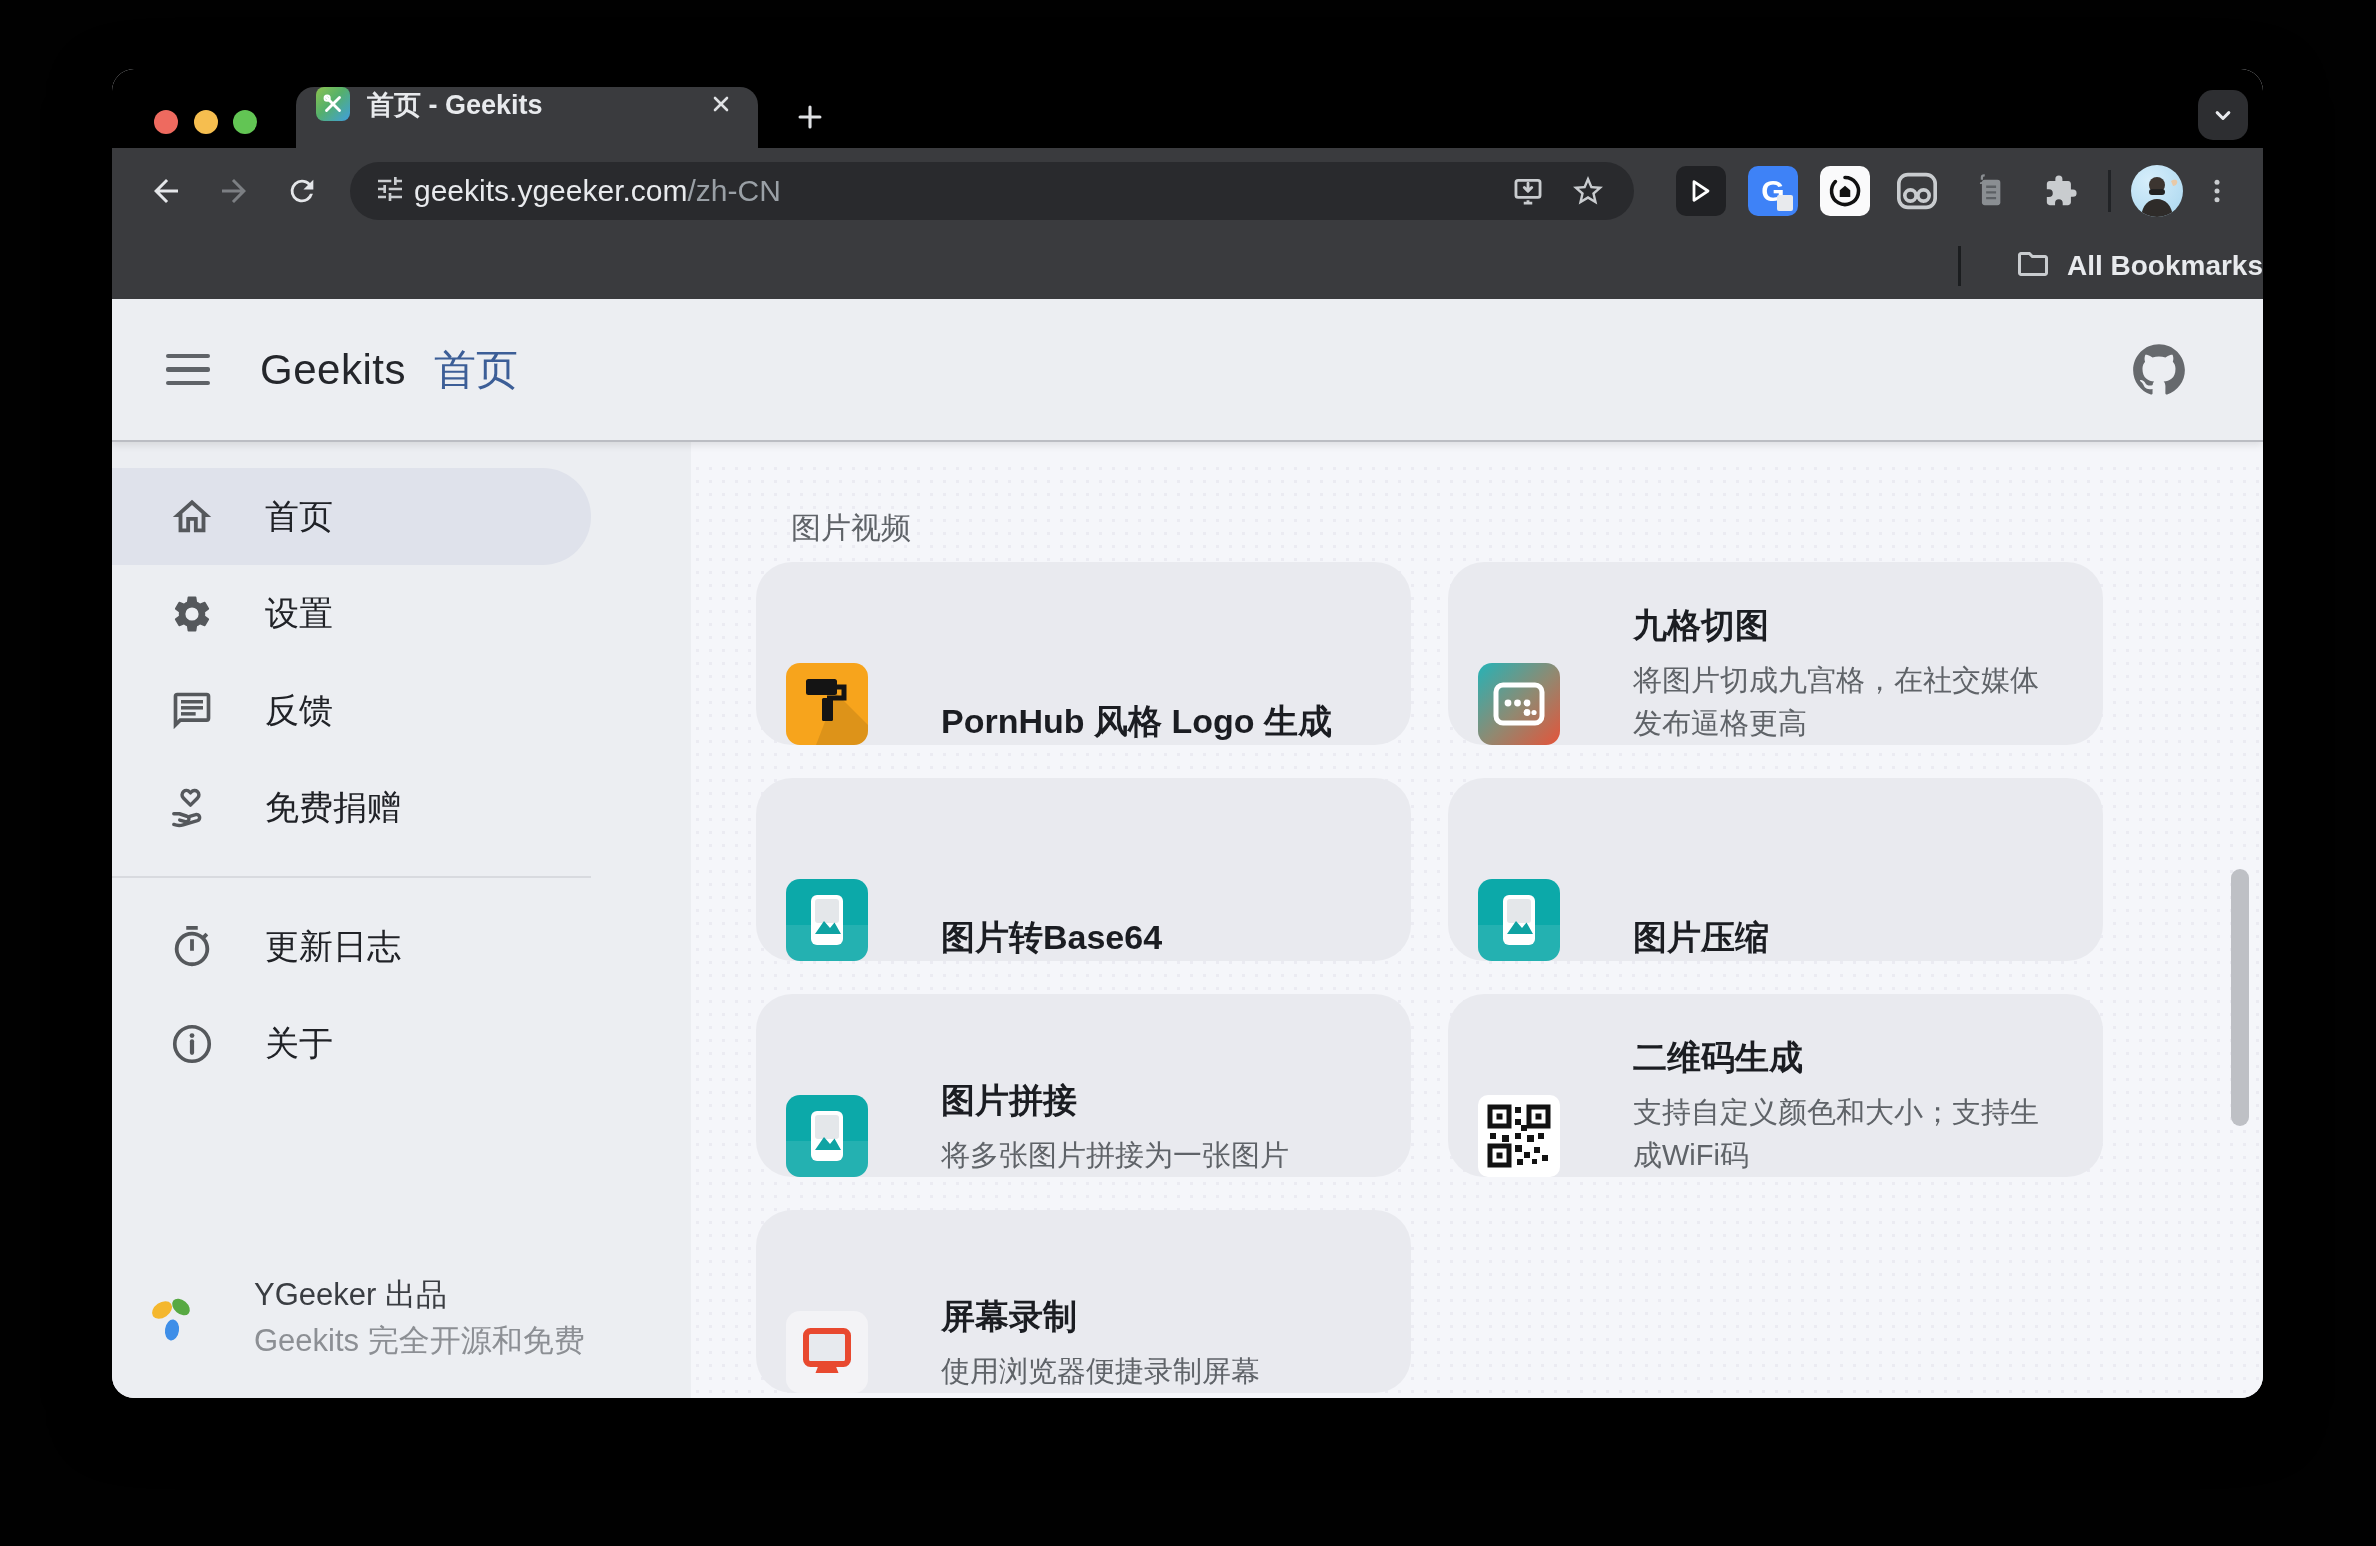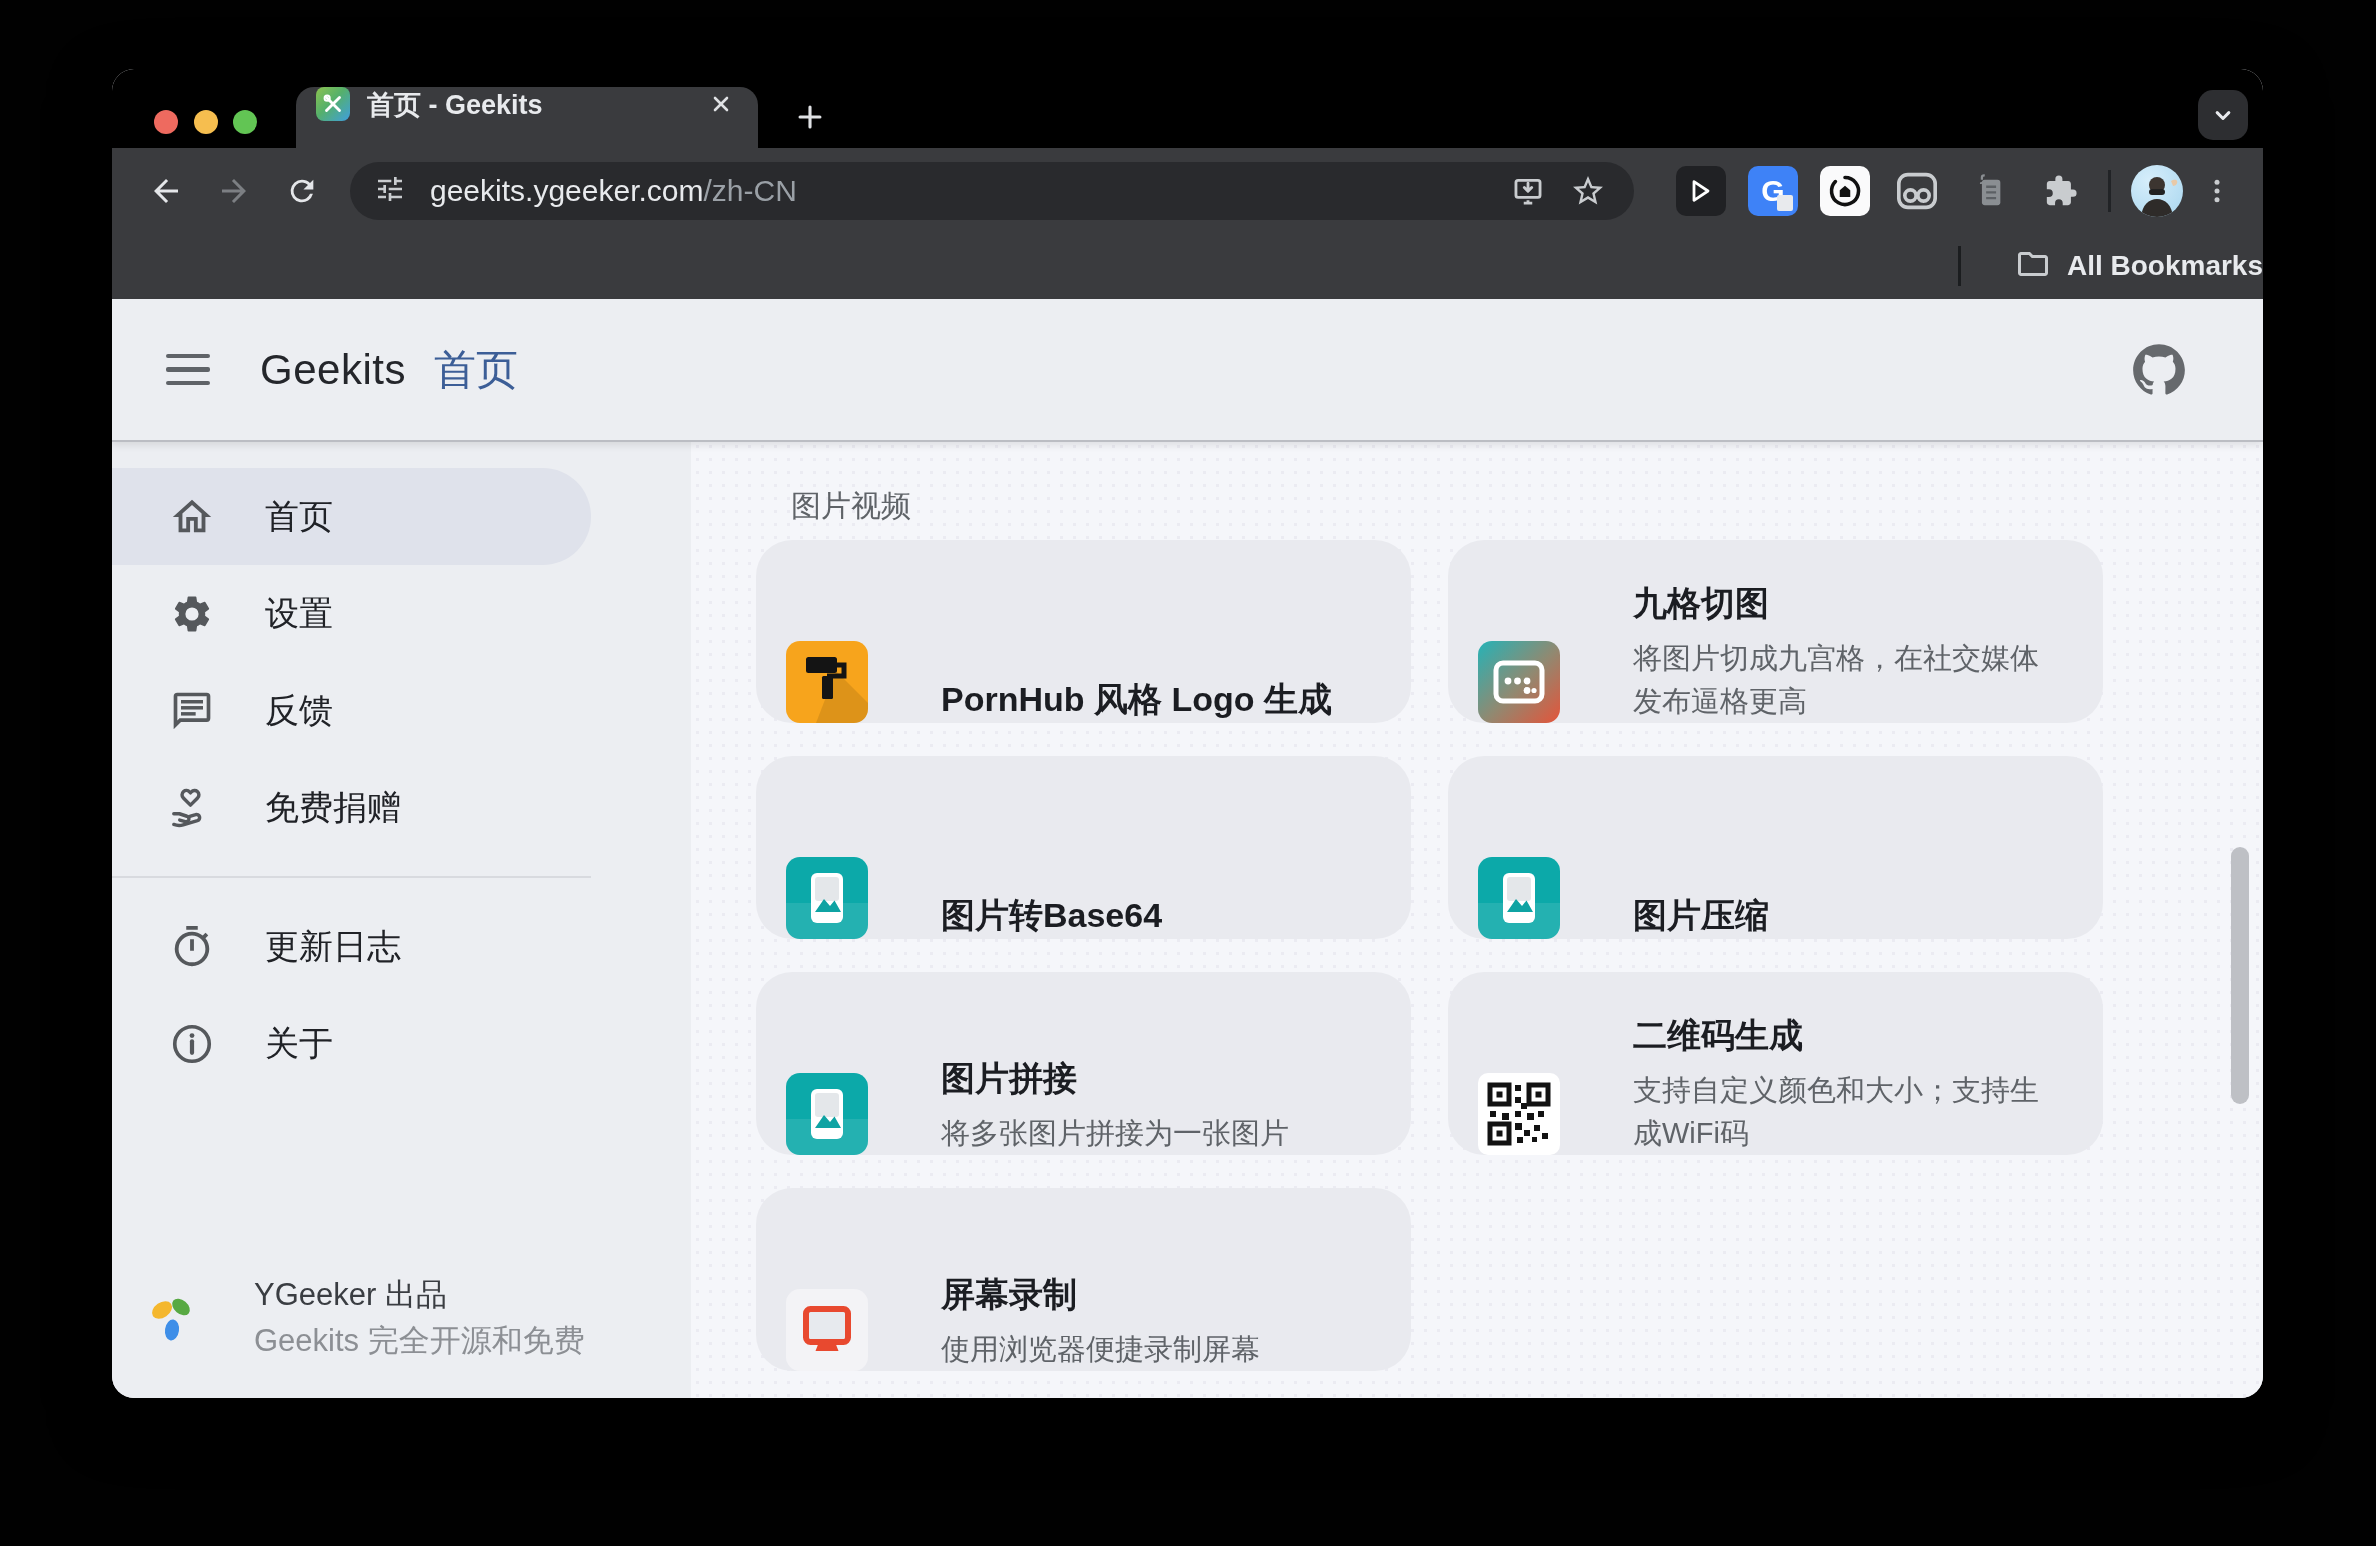--- a/index.html
+++ b/index.html
@@ -34,21 +34,21 @@
     align-items:center;justify-content:center;}
   .strip-chevron{position:absolute;right:15px;top:21px;width:50px;height:50px;border-radius:15px;
     background:#2D2E31;display:flex;align-items:center;justify-content:center;}
   
   .toolbar{height:85px;background:#3A3B3E;display:flex;align-items:center;
     padding:0 26px 0 30px;flex:0 0 auto;}
   .nav-btn{width:48px;height:48px;display:flex;align-items:center;justify-content:center;
     margin-right:20px;flex:0 0 auto;}
   .omnibox{flex:1;height:58px;background:#292A2D;border-radius:29px;display:flex;
     align-items:center;padding:0 24px;margin:0 20px 0 4px;min-width:0;}
-  .url{font-size:30px;margin-left:24px;white-space:nowrap;overflow:hidden;}
+  .url{font-size:30px;margin-left:8px;white-space:nowrap;overflow:hidden;}
   .url .host{color:#E8EAED;}
   .url .path{color:#9AA0A6;}
   .omni-spacer{flex:1;}
   .omni-ic{width:44px;height:44px;display:flex;align-items:center;justify-content:center;margin-left:16px;flex:0 0 auto;}
   .ext{width:50px;height:50px;border-radius:10px;display:flex;align-items:center;
     justify-content:center;margin-left:22px;flex:0 0 auto;position:relative;}
   .ext-dark{background:#202124;}
   .ext-translate{background:#3E82F7;}
   .ext-light{background:#FAFAFB;}
   .g-letter{color:#fff;font-size:30px;font-weight:700;line-height:1;}
@@ -85,21 +85,21 @@
   .side-label{font-size:34px;color:#202227;margin-left:50px;position:relative;}
   .side-divider{width:479px;height:2px;background:#D8DADF;margin:20px 0;}
   .side-footer{position:absolute;left:33px;bottom:36px;display:flex;align-items:center;}
   .yg-logo{width:52px;height:52px;flex:0 0 auto;}
   .side-footer-text{margin-left:57px;}
   .sf-line1{font-size:31px;color:#3A3D42;font-weight:500;line-height:42px;}
   .sf-line2{font-size:31px;color:#8C8F94;line-height:42px;margin-top:4px;}
   
   .content{flex:1;position:relative;background:#F5F6FA;
     background-image:radial-gradient(#EBEBF2 1.6px,transparent 1.6px);
-    background-size:13px 13px;overflow:hidden;}
+    background-size:13px 13px;overflow:hidden;margin-top:22px;}
   .section-label{position:absolute;left:100px;top:46px;font-size:30px;color:#5F6368;}
   .cards{position:absolute;left:65px;top:100px;display:grid;
     grid-template-columns:655px 655px;grid-auto-rows:183px;column-gap:37px;row-gap:33px;}
   .card{background:#E9EAEF;border-radius:36px;display:flex;align-items:flex-end;
     padding:0 44px 0 30px;box-sizing:border-box;}
   .card-icon{width:82px;height:82px;border-radius:14px;flex:0 0 auto;position:relative;overflow:hidden;}
   .card-text{margin-left:73px;min-width:0;}
   .card-title{font-size:34px;font-weight:600;color:#1B1D22;}
   .card-sub{font-size:29px;color:#5F6368;line-height:43px;margin-top:10px;}
   .v-scroll{position:absolute;right:14px;top:407px;width:18px;height:257px;border-radius:9px;background:#BEC0C5;}

